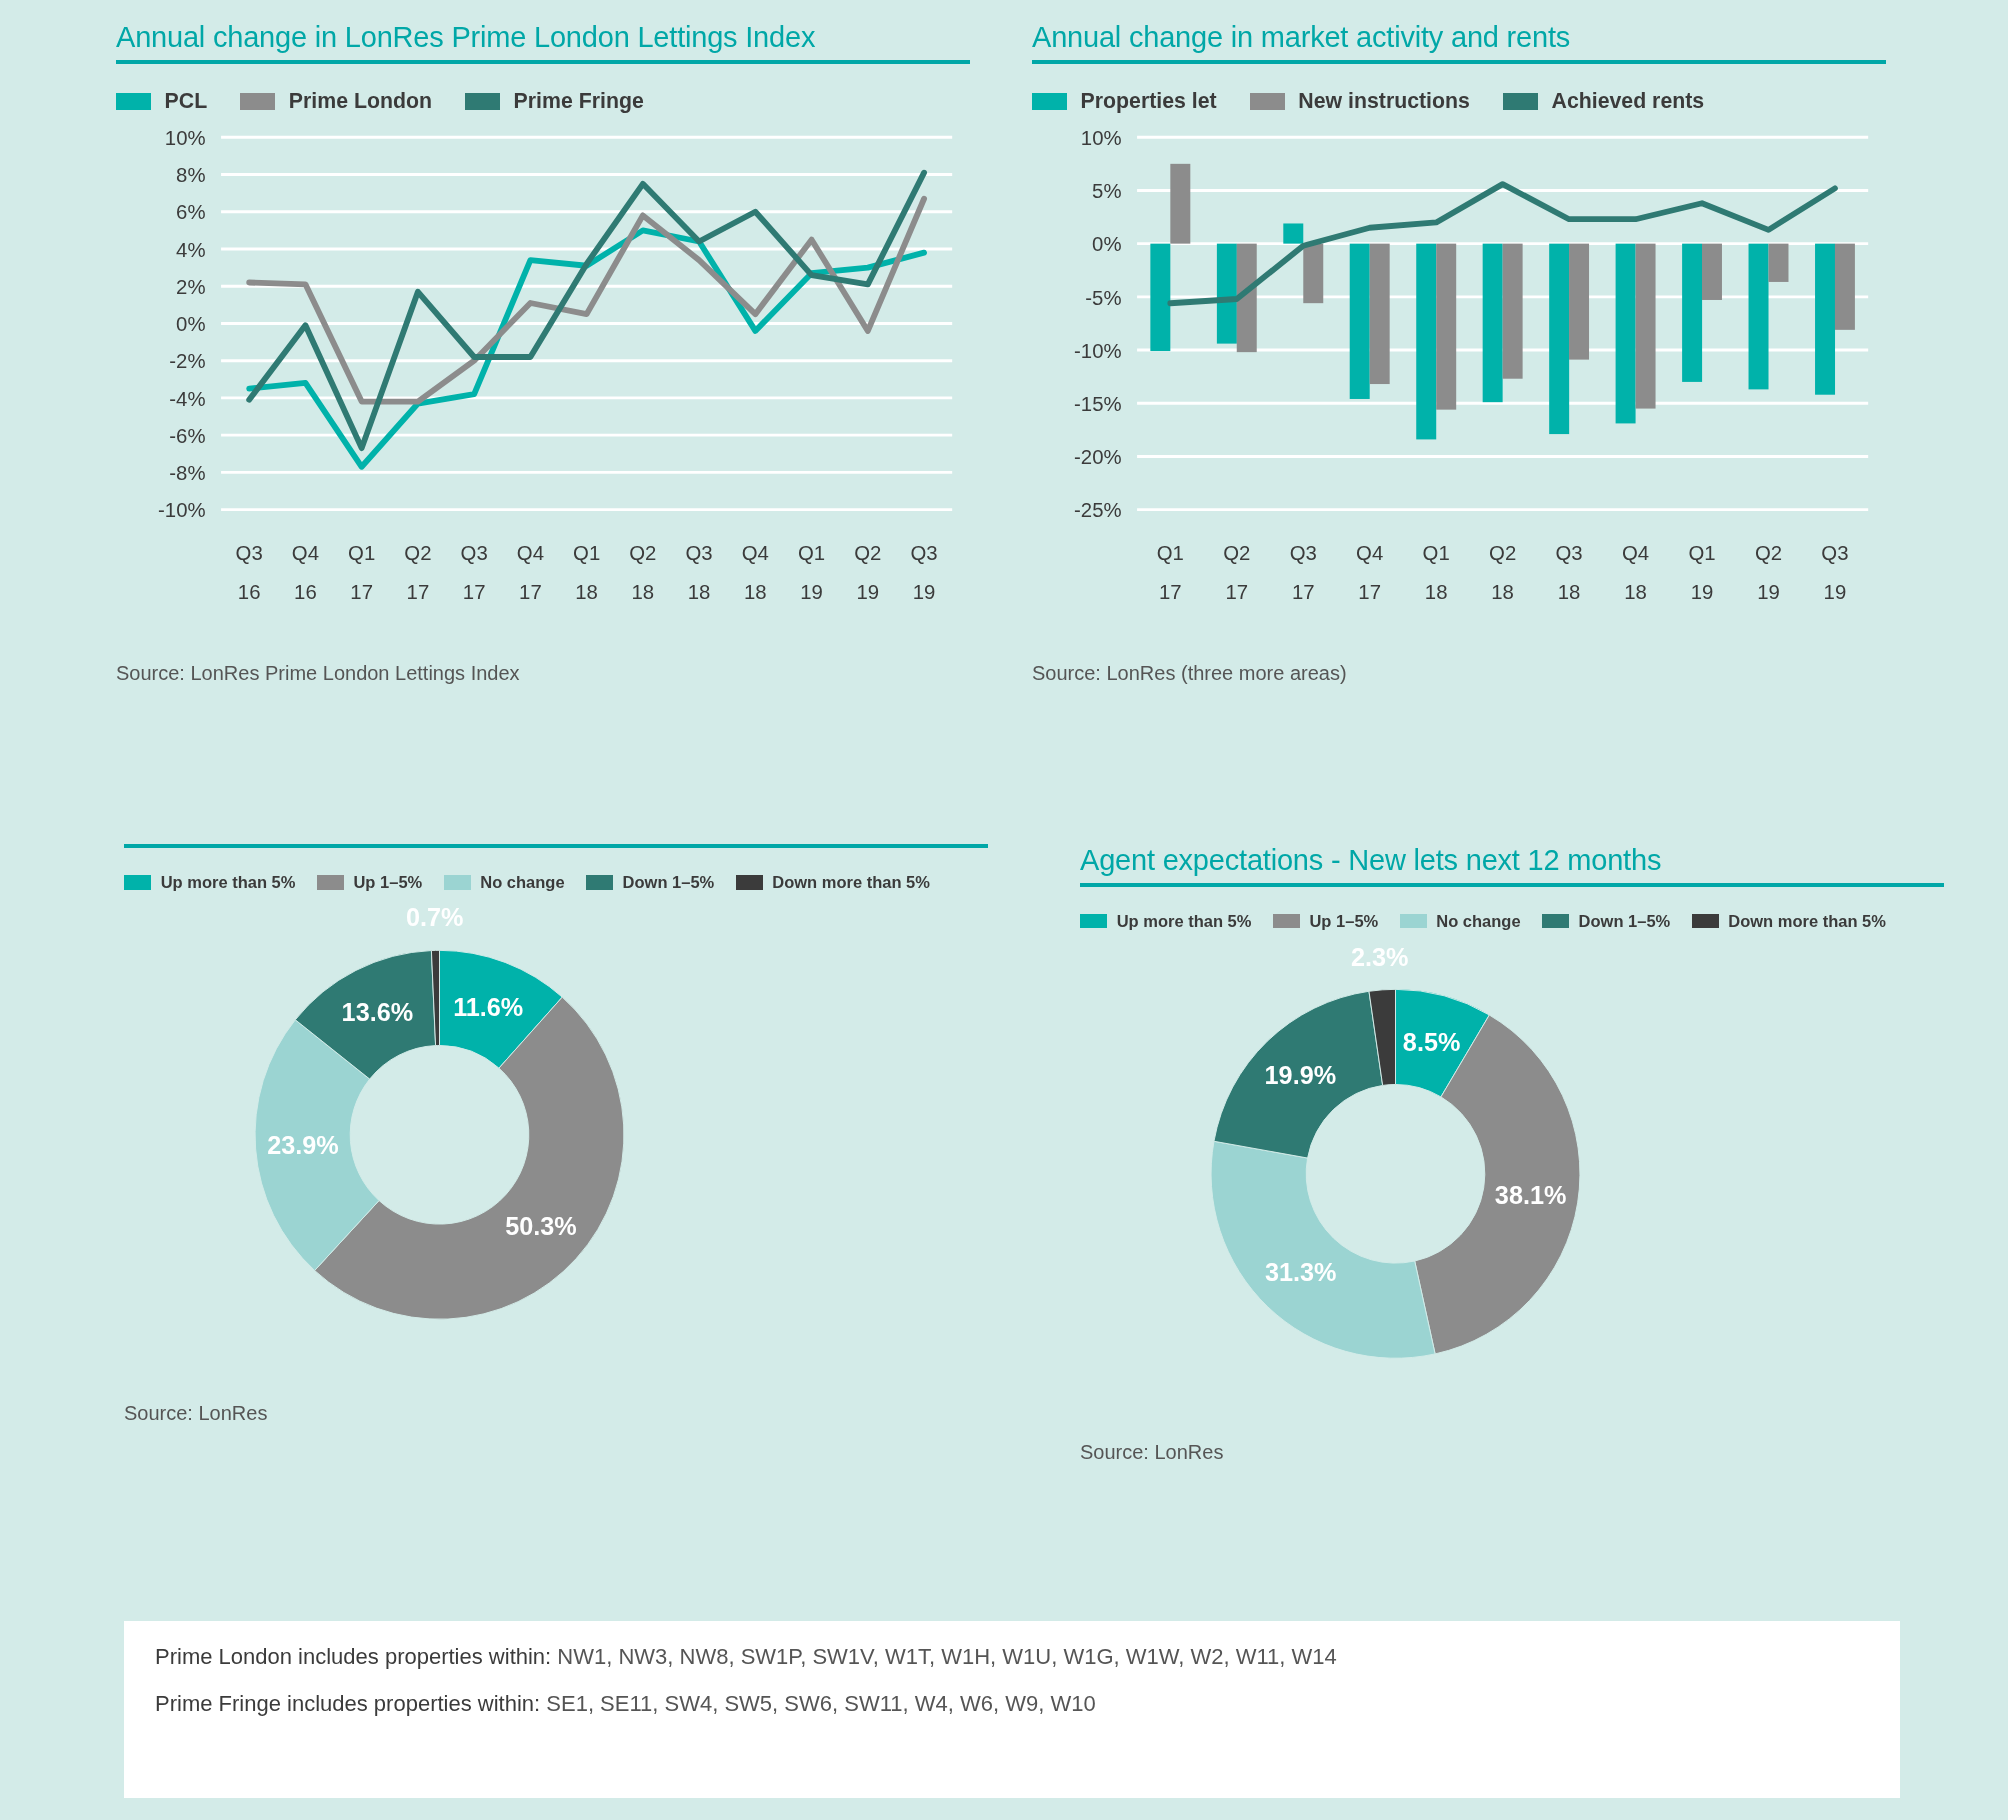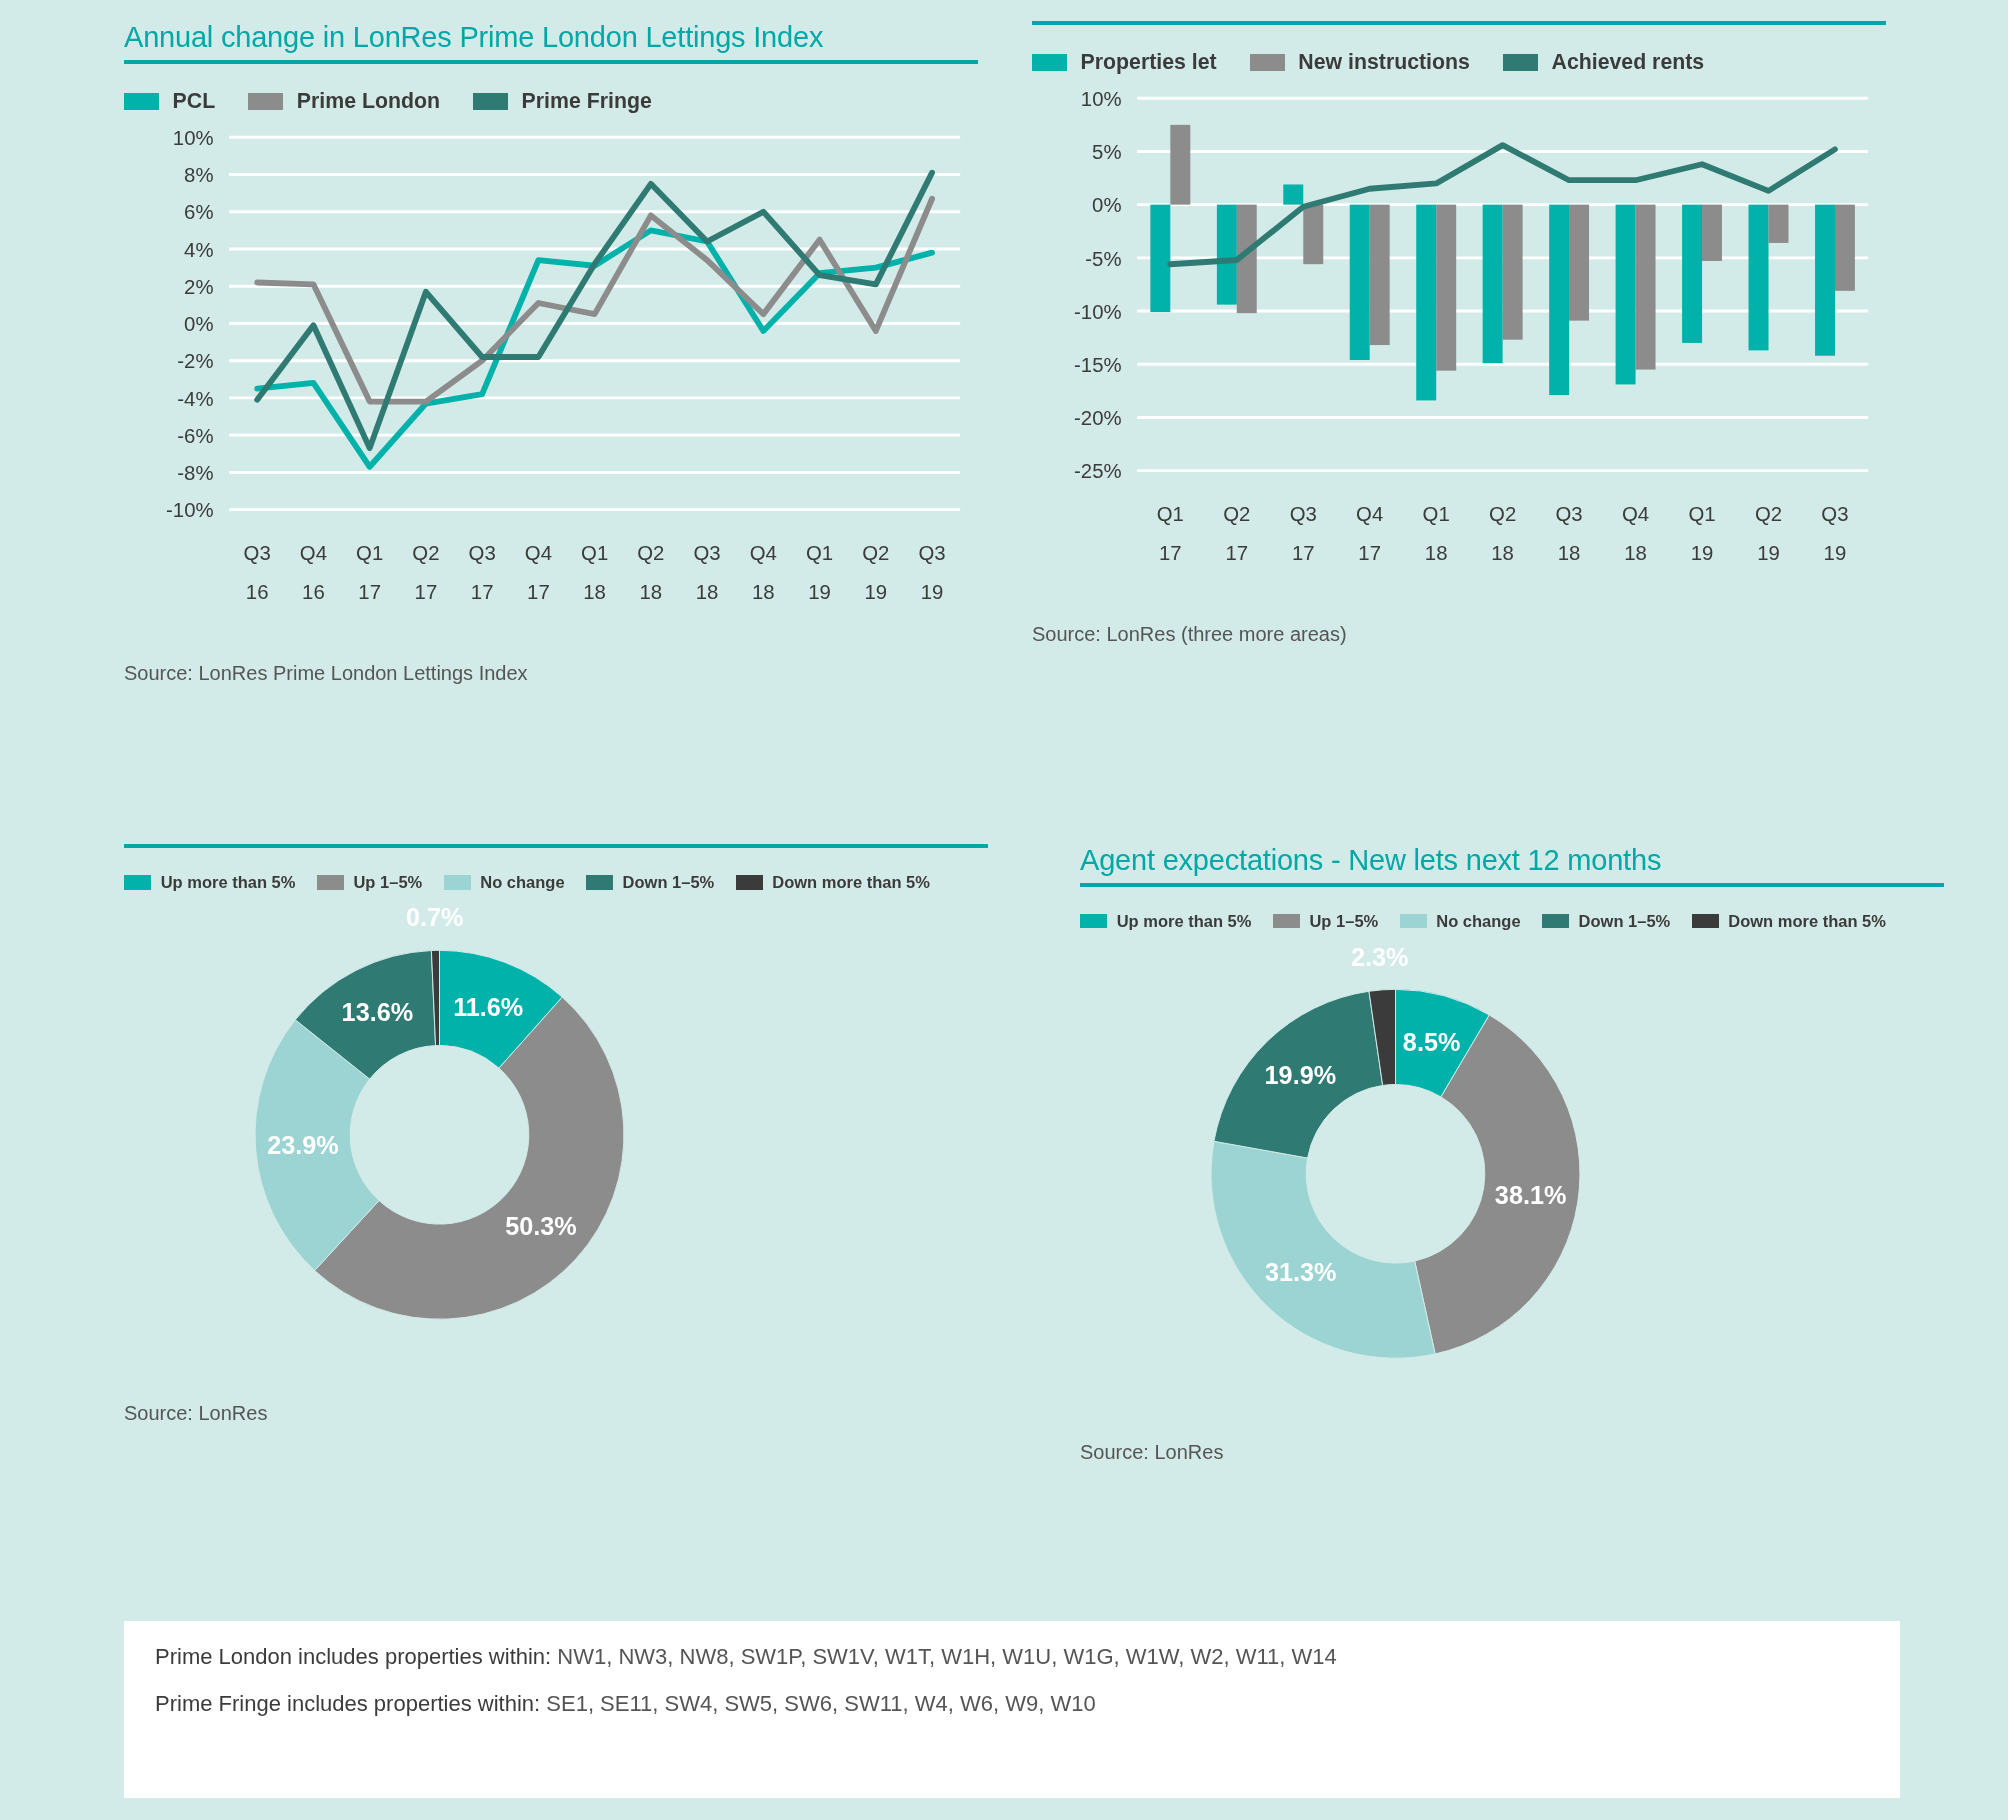--- a/index.html
+++ b/index.html
@@ -105,21 +105,21 @@
     line-height: 1.0;
   }
   .note-line b {
     color: #3b3b3b;
     font-weight: 500;
   }
 </style>
 </head>
 <body>
 
-<div class="panel" id="panel-lettings" style="left:124px; top:21.3px; width:854px;">
+<div class="panel" id="panel-lettings" style="left:116px; top:21.3px; width:854px;">
   <div class="panel-title">Annual change in LonRes Prime London Lettings Index</div>
   <div class="title-rule"></div>
   <div class="legend-row">
     <div class="legend-item">
       <span class="legend-swatch" style="background:#00b2aa"></span>
       <span class="legend-label">PCL</span>
     </div>
     <div class="legend-item">
       <span class="legend-swatch" style="background:#8c8c8c"></span>
       <span class="legend-label">Prime London</span>
@@ -179,20 +179,21 @@
       <text x="717" y="500" class="xtick">19</text>
       <text x="775" y="460" class="xtick">Q2</text>
       <text x="775" y="500" class="xtick">19</text>
       <text x="833" y="460" class="xtick">Q3</text>
       <text x="833" y="500" class="xtick">19</text>
     </svg>
   <div class="source">Source: LonRes Prime London Lettings Index</div>
 </div>
 
 <div class="panel" id="panel-market" style="left:1032px; top:21.3px; width:854px;">
+  <div class="panel-title">Annual change in market activity and rents</div>
   <div class="title-rule"></div>
   <div class="legend-row">
     <div class="legend-item">
       <span class="legend-swatch" style="background:#00b2aa"></span>
       <span class="legend-label">Properties let</span>
     </div>
     <div class="legend-item">
       <span class="legend-swatch" style="background:#8c8c8c"></span>
       <span class="legend-label">New instructions</span>
     </div>

